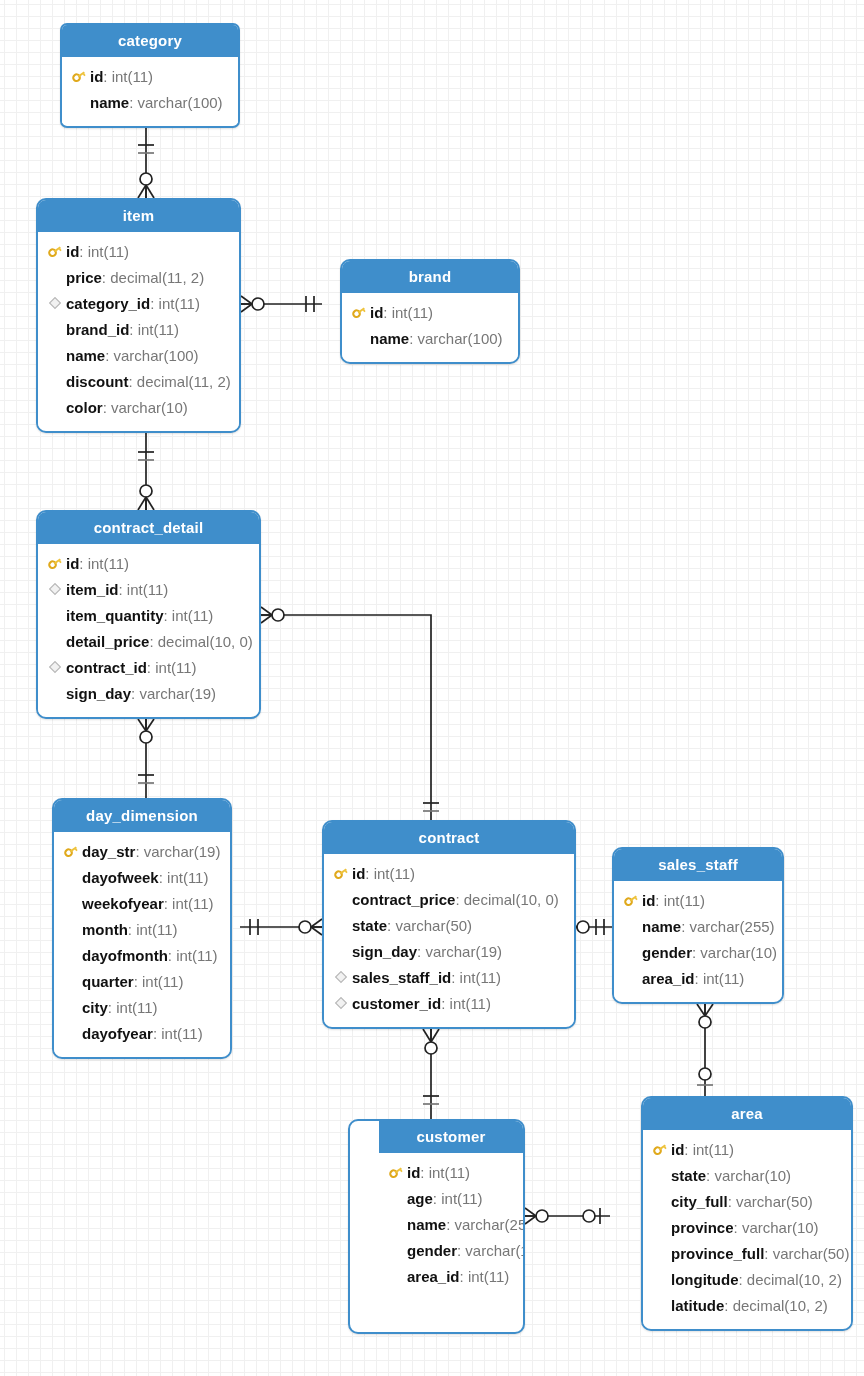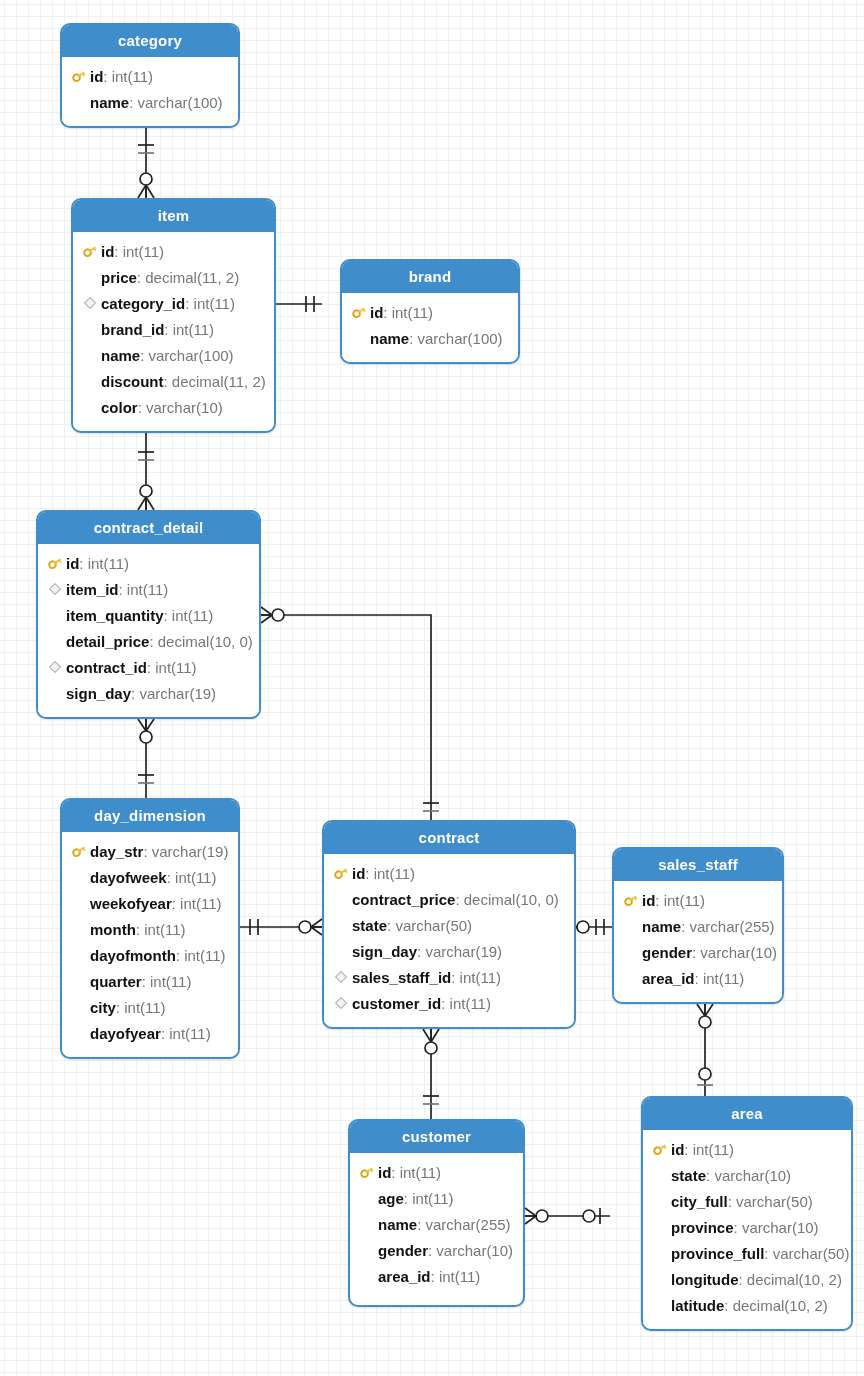--- a/index.html
+++ b/index.html
@@ -201,21 +201,21 @@
         <line x1="536" y1="1216" x2="525" y2="1224"></line>
 
         <circle cx="589" cy="1216" r="6" fill="#ffffff"></circle>
         <line x1="600" y1="1208" x2="600" y2="1224"></line>
       </g>
 
     </g>
   </svg>
 
   <div id="entities-layer">
-      <div class="entity" style="left: 60px; top: 23px; width: 180px; height: 105px;">
+      <div class="entity" style="left: 60px; top: 23px; width: 180px; height: 105px; border-radius: 7px;">
         <div class="entity-header">category</div>
         <div class="entity-body">
           <div class="field-row">
             <span class="field-icon">
               <svg class="keyicon" width="16" height="16" viewBox="0 0 16 16">
                 <g transform="rotate(-35 8 8)">
                   <circle cx="5" cy="8" r="3.3" fill="none" stroke="#e0a91c" stroke-width="2.1"></circle>
                   <rect x="7" y="7.1" width="7.5" height="1.9" fill="#eec23a"></rect>
                   <rect x="12.1" y="8.8" width="1.7" height="2.4" fill="#eec23a"></rect>
                   <circle cx="5" cy="8" r="1.1" fill="#ffffff"></circle>
@@ -223,21 +223,21 @@
               </svg>
             </span>
             <span class="field-text"><span class="field-name">id</span>: <span>int(11)</span></span>
           </div>
           <div class="field-row">
             <span class="field-icon"></span>
             <span class="field-text"><span class="field-name">name</span>: <span>varchar(100)</span></span>
           </div>
         </div>
       </div>
-      <div class="entity" style="left: 36px; top: 198px; width: 205px; height: 235px; margin-left: 35px;">
+      <div class="entity" style="left: 36px; top: 198px; width: 205px; height: 235px;">
         <div class="entity-header">item</div>
         <div class="entity-body">
           <div class="field-row">
             <span class="field-icon">
               <svg class="keyicon" width="16" height="16" viewBox="0 0 16 16">
                 <g transform="rotate(-35 8 8)">
                   <circle cx="5" cy="8" r="3.3" fill="none" stroke="#e0a91c" stroke-width="2.1"></circle>
                   <rect x="7" y="7.1" width="7.5" height="1.9" fill="#eec23a"></rect>
                   <rect x="12.1" y="8.8" width="1.7" height="2.4" fill="#eec23a"></rect>
                   <circle cx="5" cy="8" r="1.1" fill="#ffffff"></circle>
@@ -337,21 +337,21 @@
               </svg>
             </span>
             <span class="field-text"><span class="field-name">contract_id</span>: <span>int(11)</span></span>
           </div>
           <div class="field-row">
             <span class="field-icon"></span>
             <span class="field-text"><span class="field-name">sign_day</span>: <span>varchar(19)</span></span>
           </div>
         </div>
       </div>
-      <div class="entity" style="left: 60px; top: 798px; width: 180px; height: 261px;">
+      <div class="entity" style="left: 52px; top: 798px; width: 180px; height: 261px;">
         <div class="entity-header">day_dimension</div>
         <div class="entity-body">
           <div class="field-row">
             <span class="field-icon">
               <svg class="keyicon" width="16" height="16" viewBox="0 0 16 16">
                 <g transform="rotate(-35 8 8)">
                   <circle cx="5" cy="8" r="3.3" fill="none" stroke="#e0a91c" stroke-width="2.1"></circle>
                   <rect x="7" y="7.1" width="7.5" height="1.9" fill="#eec23a"></rect>
                   <rect x="12.1" y="8.8" width="1.7" height="2.4" fill="#eec23a"></rect>
                   <circle cx="5" cy="8" r="1.1" fill="#ffffff"></circle>
@@ -459,21 +459,21 @@
           <div class="field-row">
             <span class="field-icon"></span>
             <span class="field-text"><span class="field-name">gender</span>: <span>varchar(10)</span></span>
           </div>
           <div class="field-row">
             <span class="field-icon"></span>
             <span class="field-text"><span class="field-name">area_id</span>: <span>int(11)</span></span>
           </div>
         </div>
       </div>
-      <div class="entity" style="left: 348px; top: 1119px; width: 177px; height: 188px;">
+      <div class="entity" style="left: 348px; top: 1119px; width: 177px; height: 215px; padding-left: 29px;">
         <div class="entity-header">customer</div>
         <div class="entity-body">
           <div class="field-row">
             <span class="field-icon">
               <svg class="keyicon" width="16" height="16" viewBox="0 0 16 16">
                 <g transform="rotate(-35 8 8)">
                   <circle cx="5" cy="8" r="3.3" fill="none" stroke="#e0a91c" stroke-width="2.1"></circle>
                   <rect x="7" y="7.1" width="7.5" height="1.9" fill="#eec23a"></rect>
                   <rect x="12.1" y="8.8" width="1.7" height="2.4" fill="#eec23a"></rect>
                   <circle cx="5" cy="8" r="1.1" fill="#ffffff"></circle>

